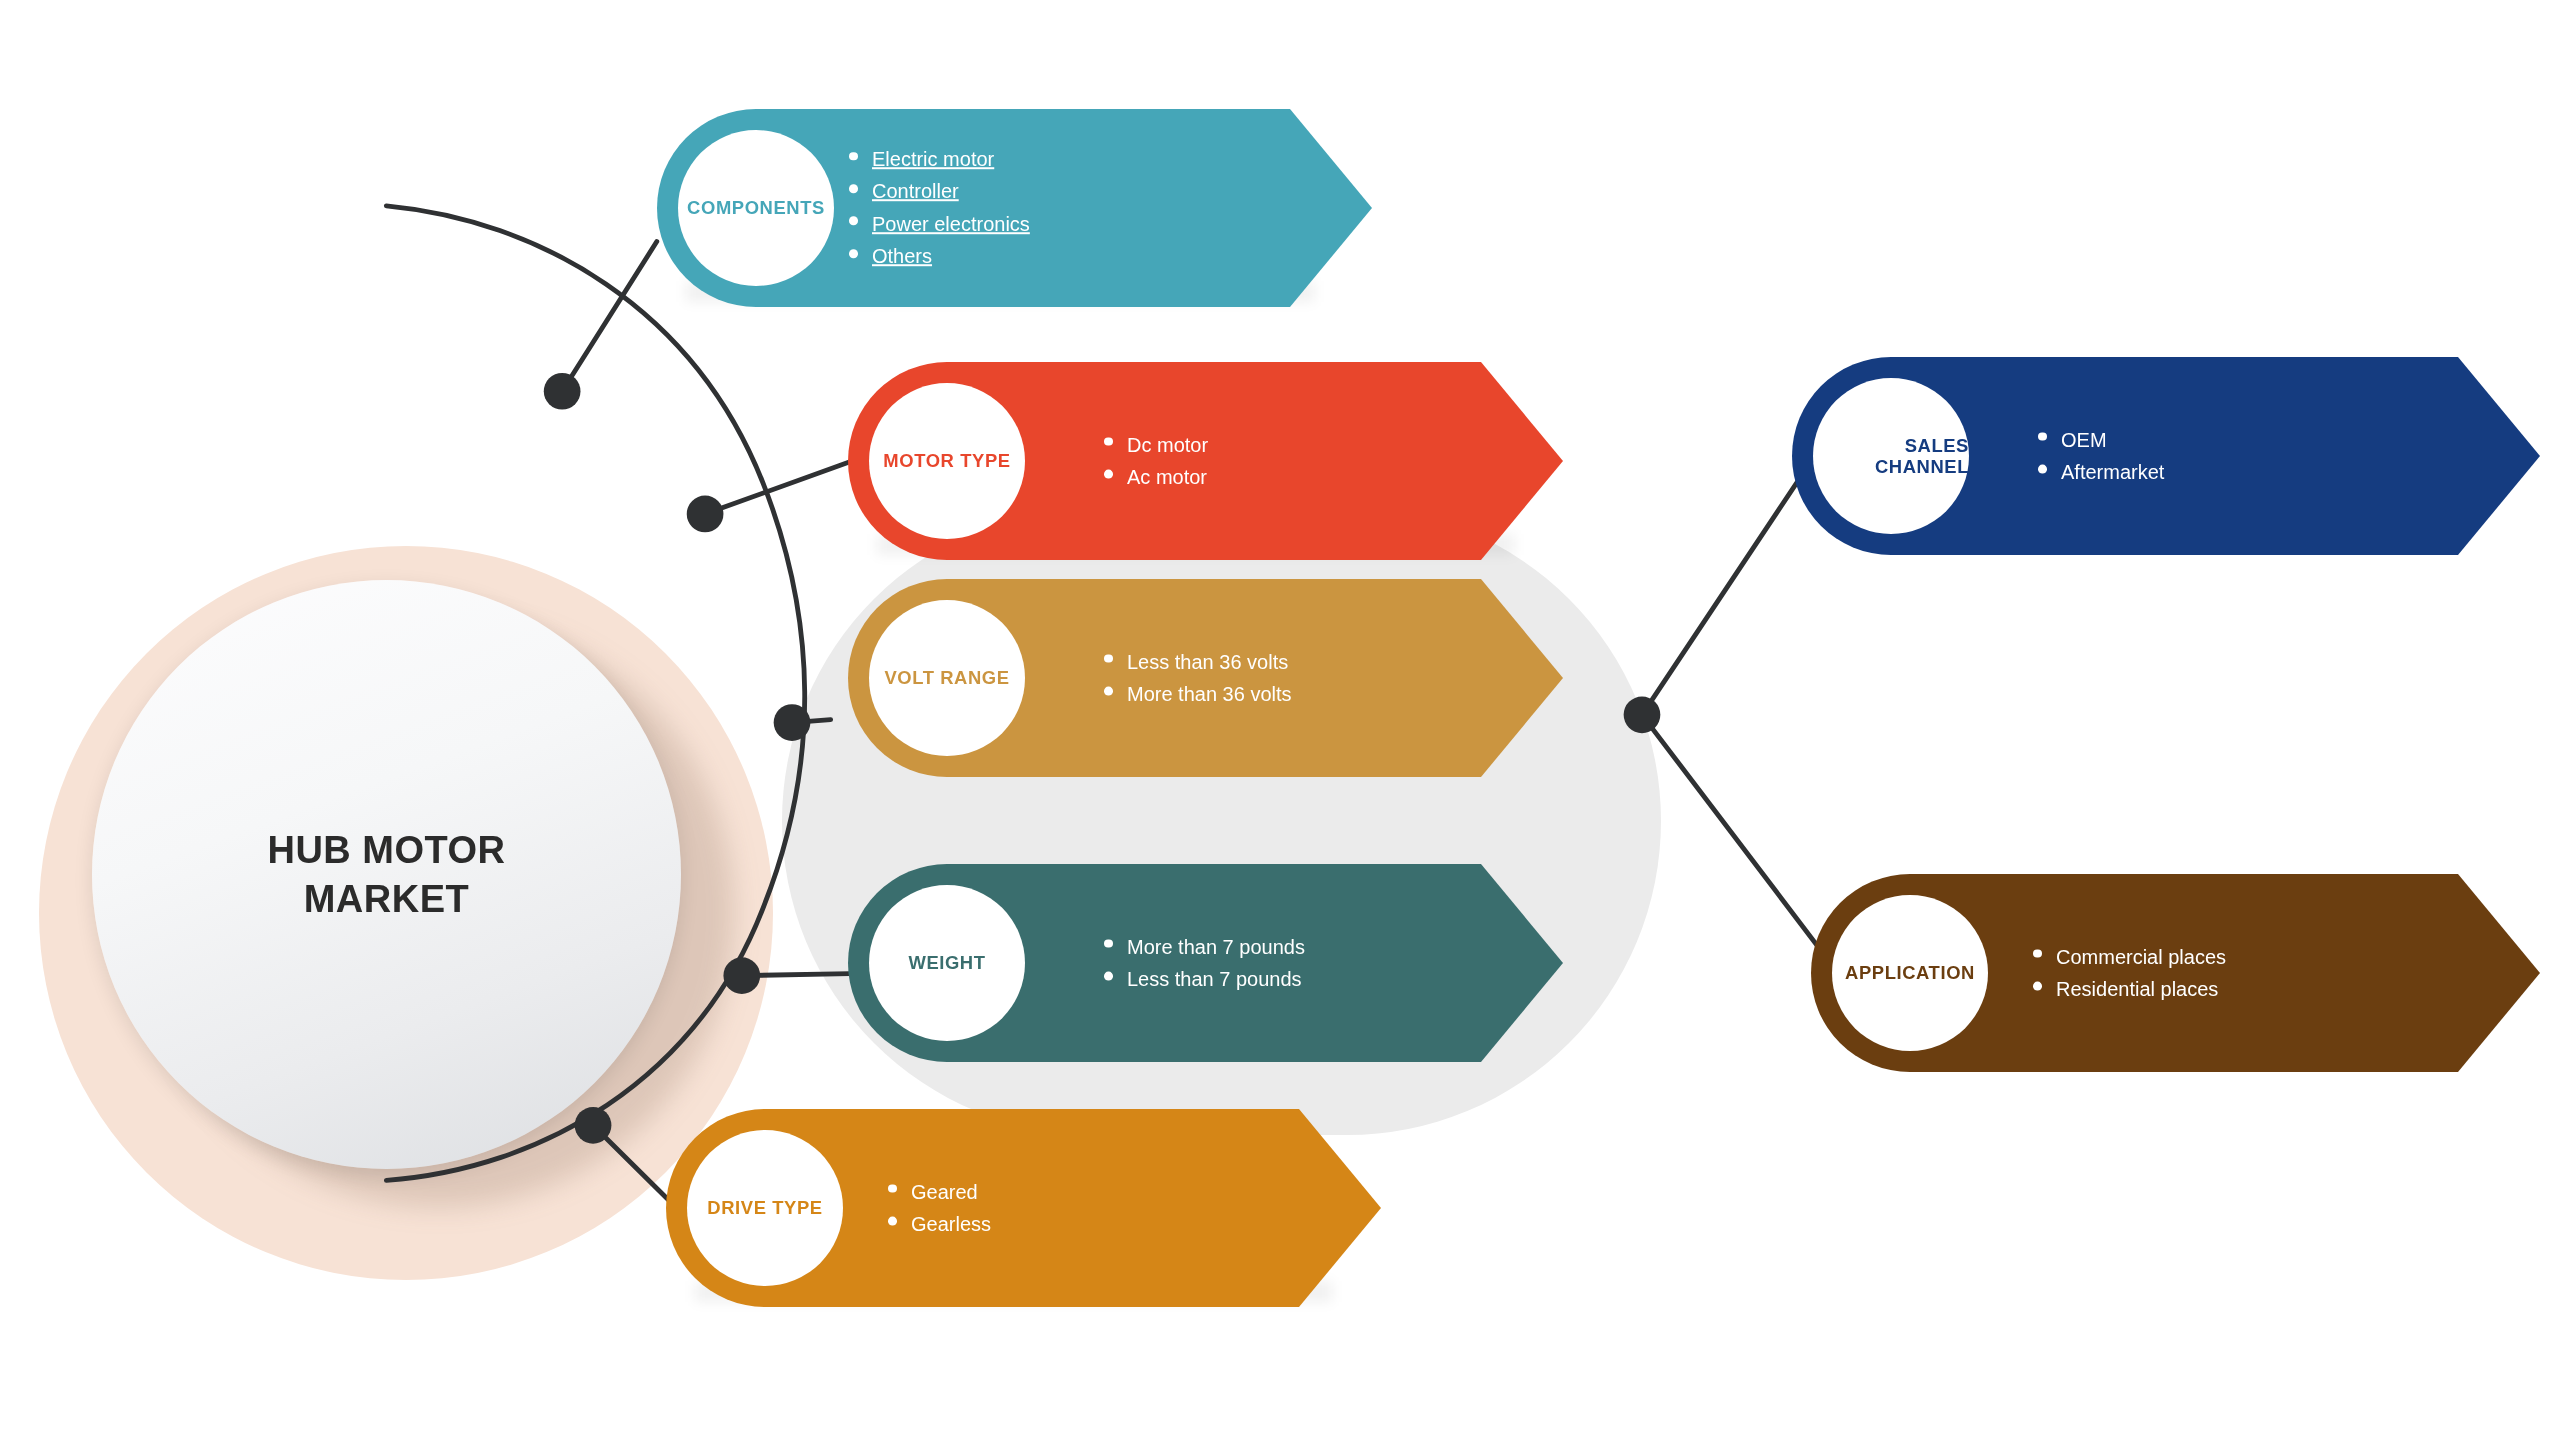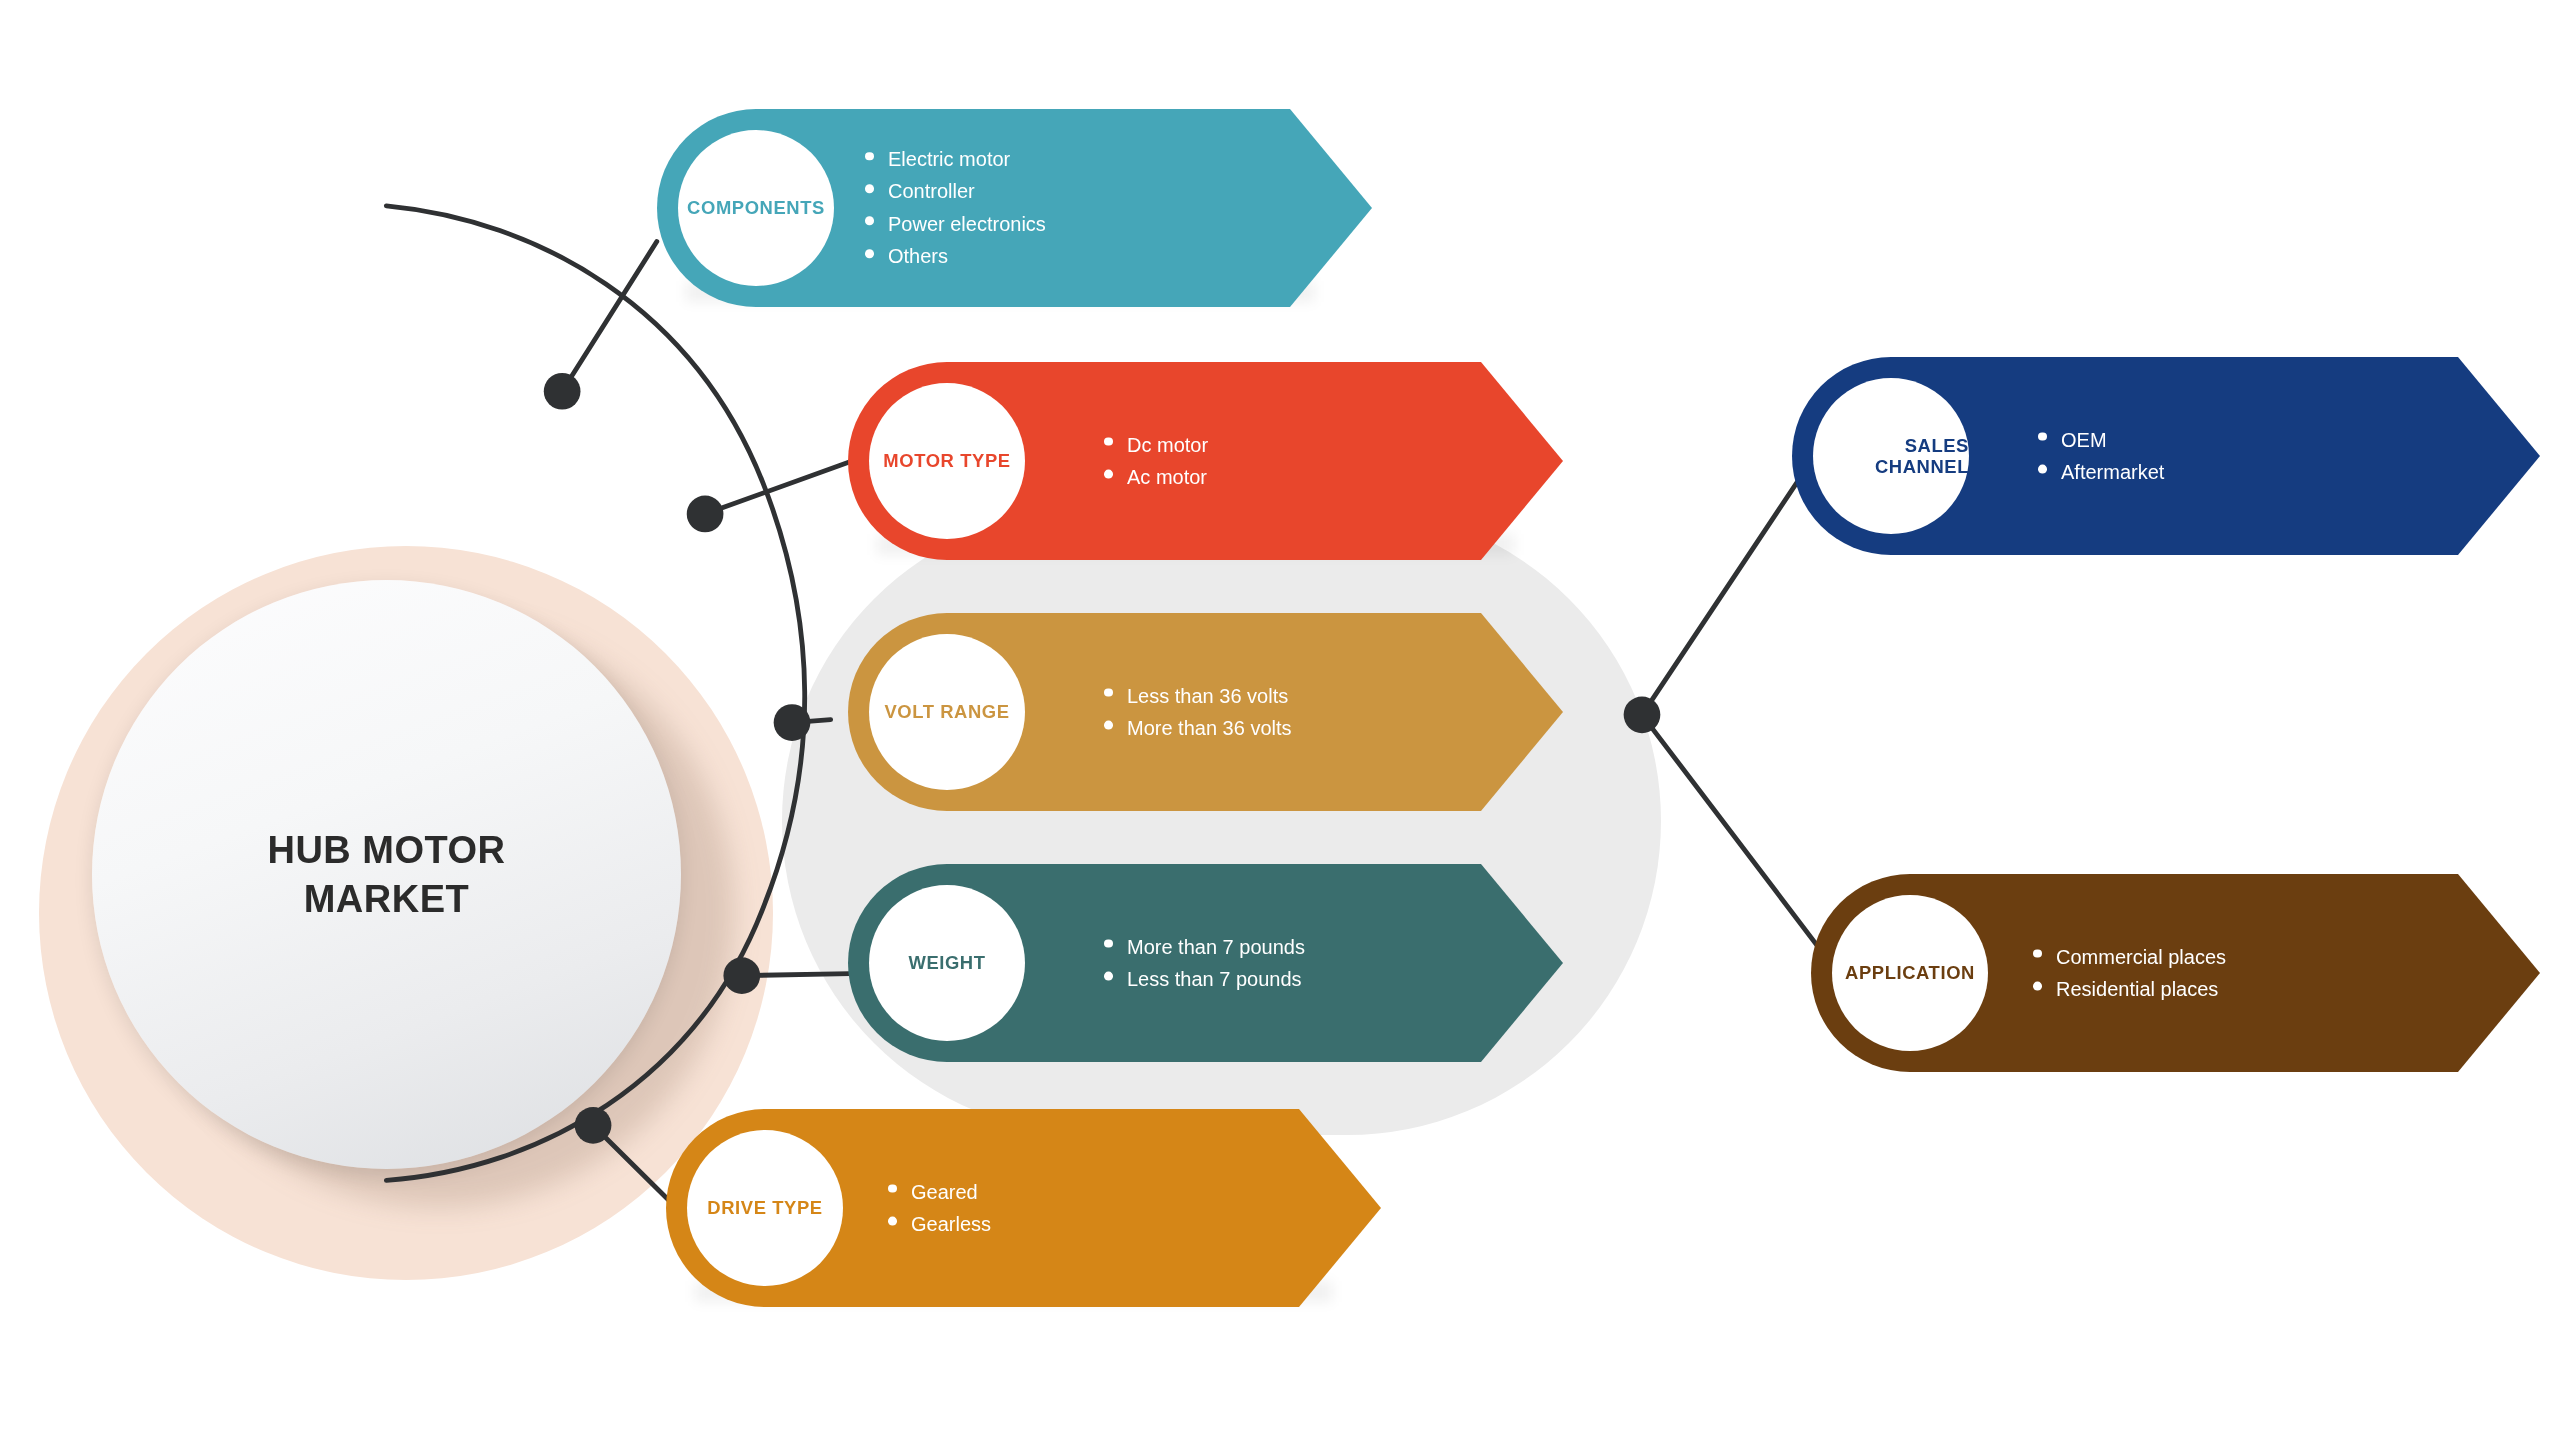--- a/index.html
+++ b/index.html
@@ -107,21 +107,21 @@
 
   <div class="row" style="left:657px;top:109px;width:715px;">
     <div class="shadow-strip" style="left:29px;top:172px;width:628px;height:21px;"></div>
     <div class="banner" style="width:715px;">
       <div class="body" style="width:633px;background:#45a6b8;"></div>
       <div class="tip" style="left:633px;border-left:82px solid #45a6b8;"></div>
     </div>
     <div class="knob" style="left:21px;">
       <span style="color:#45a6b8;">COMPONENTS</span>
     </div>
-    <div class="bullets" style="left:208px;">
+    <div class="bullets" style="left:192px;text-decoration:underline;">
       <ul>
         <li>Electric motor</li>
         <li>Controller</li>
         <li>Power electronics</li>
         <li>Others</li>
       </ul>
     </div>
   </div>
 
   <div class="row" style="left:848px;top:362px;width:715px;">
@@ -134,21 +134,21 @@
       <span style="color:#e8462c;">MOTOR TYPE</span>
     </div>
     <div class="bullets" style="left:256px;">
       <ul>
         <li>Dc motor</li>
         <li>Ac motor</li>
       </ul>
     </div>
   </div>
 
-  <div class="row" style="left:848px;top:613px;width:715px;text-decoration:underline;">
+  <div class="row" style="left:848px;top:579px;width:715px;text-decoration:underline;">
     <div class="banner" style="width:715px;">
       <div class="body" style="width:633px;background:#cb9540;"></div>
       <div class="tip" style="left:633px;border-left:82px solid #cb9540;"></div>
     </div>
     <div class="knob" style="left:21px;">
       <span style="color:#cb9540;">VOLT RANGE</span>
     </div>
     <div class="bullets" style="left:256px;">
       <ul>
         <li>Less than 36 volts</li>

